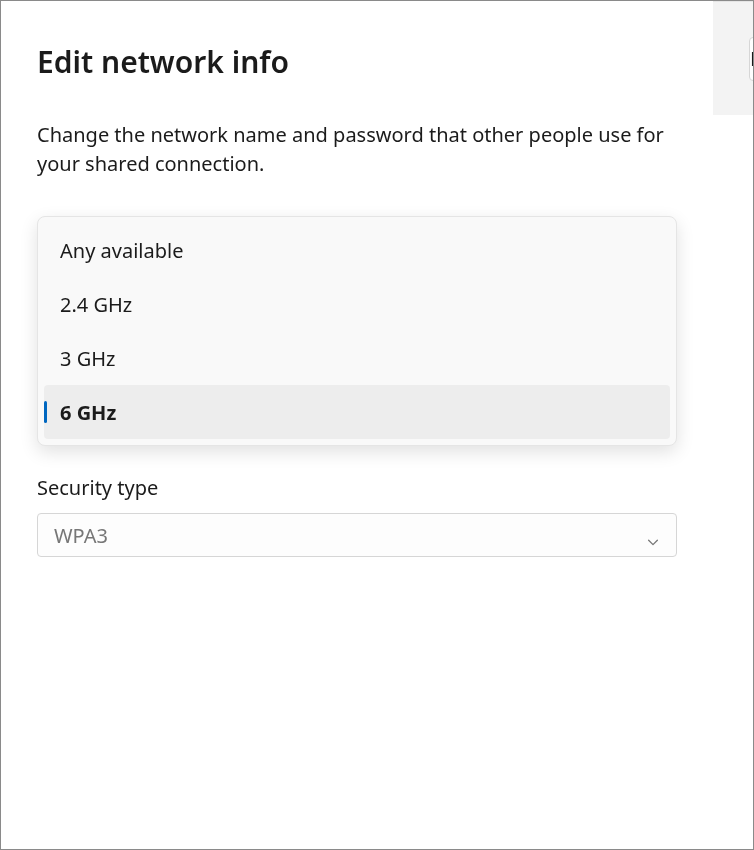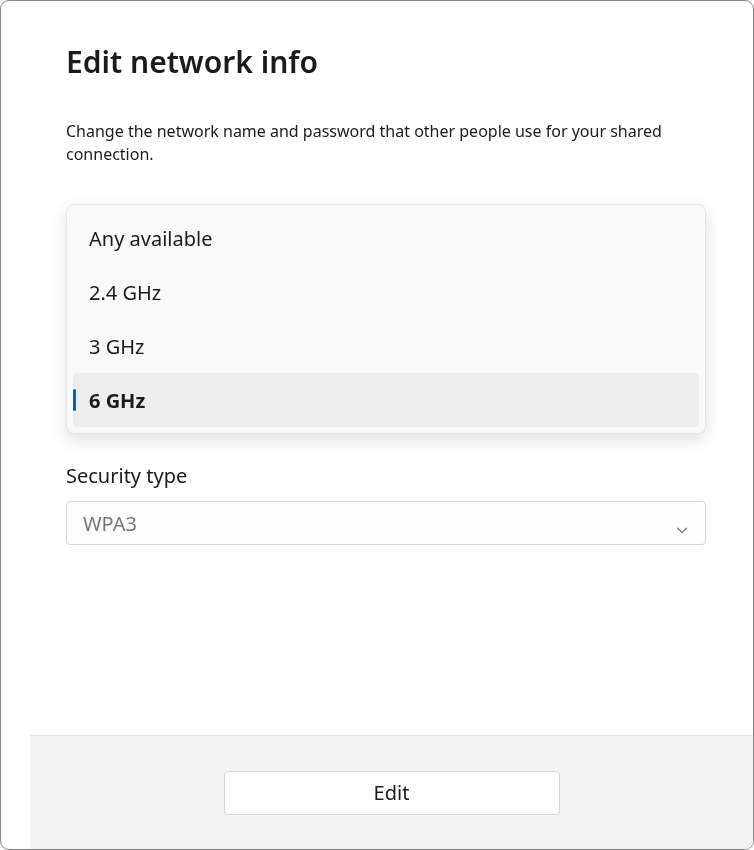--- a/index.html
+++ b/index.html
@@ -16,40 +16,38 @@
   html, body {
     margin: 0; padding: 0;
     width: 754px; height: 850px;
     background: var(--bg);
     font-family: "Segoe UI", "Segoe UI Variable", system-ui, sans-serif;
     color: var(--text);
   }
   .dialog {
     width: 754px; height: 850px;
     border: 1px solid #8a8a8a;
-    border-radius: 9px;
+    border-radius: 0;
     background: var(--bg);
     display: flex;
-    flex-direction: column;
     overflow: hidden;
     position: relative;
-    padding-left: 29px;
   }
   .content {
     padding: 34px 36px 0 36px;
     flex: 1;
     position: relative;
   }
   .title {
     font-size: 30px;
     font-weight: 600;
     margin: 6px 0 38px 0;
   }
   .description {
-    font-size: 16px;
+    font-size: 20px;
     line-height: 1.45;
     margin: 0 0 38px 0;
     color: var(--text);
   }
   .field-label {
     font-size: 20px;
     margin: 0 0 12px 0;
   }
   .text-input {
     width: 640px;

